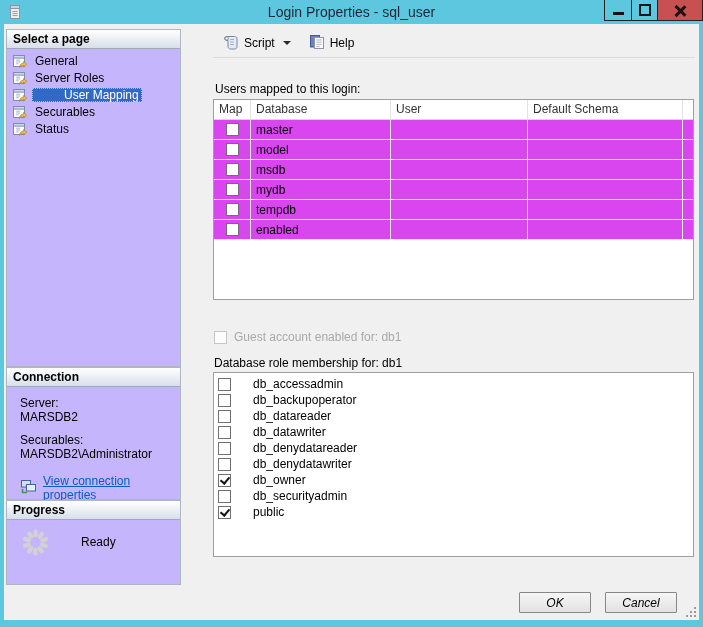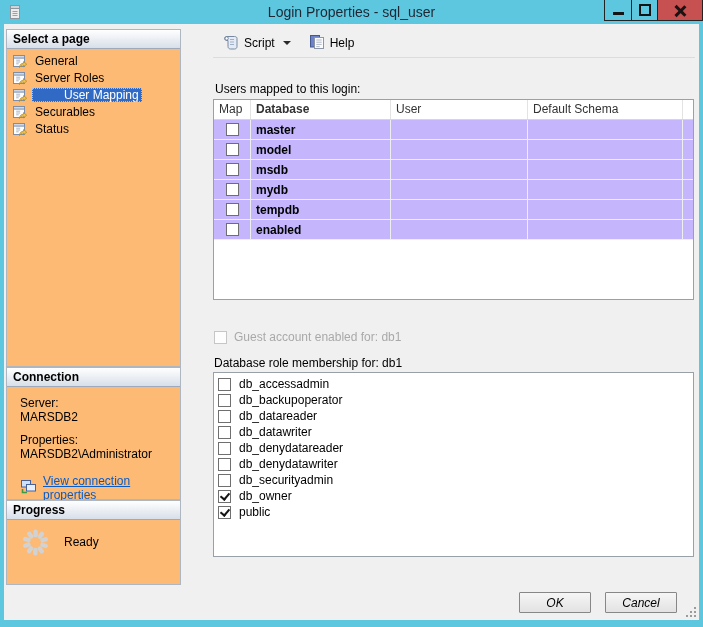--- a/index.html
+++ b/index.html
@@ -20,71 +20,71 @@
   .glyph-max{width:8px;height:8px;border:2px solid #141414;background:transparent;}
   .glyph-x{position:relative;width:13px;height:13px;}
   .glyph-x::before,.glyph-x::after{content:"";position:absolute;left:5.5px;top:0;width:2.6px;height:14px;background:#1c1212;}
   .glyph-x::before{transform:rotate(45deg);}
   .glyph-x::after{transform:rotate(-45deg);}
 
   
   .dbody{position:absolute;left:4px;right:4px;top:24px;bottom:7px;background:#f0f0f0;}
 
   
-  .panel{position:absolute;left:2px;width:175px;background:#fdba74;border:1px solid #aeb6c2;box-sizing:border-box;}
+  .panel{position:absolute;left:2px;width:175px;background:#c4b5fd;border:1px solid #aeb6c2;box-sizing:border-box;}
   .phead{height:19px;box-sizing:border-box;background:linear-gradient(#ffffff,#d8dfe9);
          border-bottom:1px solid #9ea9ba;font-weight:bold;font-size:12px;padding:2px 6px;line-height:14px;color:#000;}
   .panel.selpage{top:5px;height:338px;}
   .panel.conn{top:343px;height:133px;}
   .panel.prog{top:476px;height:85px;}
   .side-list{padding-top:3px;}
   .side-item{display:flex;align-items:center;gap:4px;height:17px;padding-left:5px;font-size:12px;color:#000;cursor:default;}
   .side-item .sicon{width:16px;height:16px;flex:0 0 16px;}
   .side-item .slbl{padding:0 3px;line-height:14px;}
   .side-item.sel .slbl{background:var(--selection,#316ac5);color:#fff;outline:1px dotted #9cc2ee;outline-offset:-1px;padding-left:32px;}
   .conn-body{padding:9px 0 0 13px;font-size:12px;line-height:14px;color:#000;}
   .conn-gap{height:9px;}
   .conn-link{display:flex;align-items:center;gap:6px;margin-top:13px;}
   .conn-link .ltext{color:var(--link,#0a5bc4);text-decoration:underline;font-size:12px;cursor:pointer;}
-  .prog-body{display:flex;align-items:flex-start;gap:14px;padding:8px 0 0 14px;}
+  .prog-body{display:flex;align-items:flex-start;gap:31px;padding:8px 0 0 14px;}
   .prog-body .ready{font-size:12px;margin-top:7px;color:#000;}
 
   
   .rightpane{position:absolute;left:209px;top:5px;width:482px;height:556px;}
   .toolbar{position:absolute;left:0;top:0;right:0;height:28px;border-bottom:1px solid #dcdcdc;
            display:flex;align-items:center;padding-left:5px;gap:10px;}
   .tbtn{display:flex;align-items:center;gap:5px;font-size:12px;color:#000;padding:2px 4px;cursor:default;}
   .caret{width:0;height:0;border-left:4px solid transparent;border-right:4px solid transparent;border-top:4px solid #2a2a2a;margin-left:3px;}
 
   .users-label{position:absolute;left:2px;top:53px;font-size:12px;color:#000;}
 
   .utable{position:absolute;left:0;top:70px;width:481px;height:201px;border:1px solid #9aa0a8;background:#fff;
           box-sizing:border-box;display:flex;flex-direction:column;overflow:hidden;}
   .thead{display:flex;height:19px;flex:0 0 19px;background:#fff;border-bottom:1px solid #d6d6d6;}
   .hcell{box-sizing:border-box;border-right:1px solid #e3e3e3;padding:2px 5px;font-size:12px;color:#333;line-height:14px;}
-  .trow{display:flex;height:19px;flex:0 0 19px;border-bottom:1px solid #eeeeee;background:#c4b5fd;}
+  .trow{display:flex;height:19px;flex:0 0 19px;border-bottom:1px solid #eeeeee;background:#d946ef;}
   .trow.sel{background:var(--selected-row,#cde6f7);}
   .tcell{box-sizing:border-box;border-right:1px solid #eeeeee;padding:0 5px;font-size:12px;color:#000;
          display:flex;align-items:center;}
   .c0{width:37px;flex:0 0 37px;}
-  .c1{width:140px;flex:0 0 140px;font-weight:bold;}
+  .c1{width:140px;flex:0 0 140px;}
   .c2{width:137px;flex:0 0 137px;}
   .c3{width:155px;flex:0 0 155px;justify-content:space-between;}
   .cf{flex:1;border-right:none;}
   .mapcell{justify-content:center;}
   .trow.sel .mapcell{outline:1px dotted #3c3c3c;outline-offset:-2px;}
   .browse{width:24px;height:15px;border:1px solid #8f8f8f;border-radius:2px;background:linear-gradient(#f7f7f7,#dcdcdc);
           font-size:10px;line-height:8px;text-align:center;padding:0;font-family:inherit;cursor:pointer;}
 
   .guest-row{position:absolute;left:1px;top:301px;display:flex;align-items:center;gap:7px;justify-content:space-between;}
   .guest-row .glbl{font-size:12px;color:#a9a9a9;}
   .roles-label{position:absolute;left:1px;top:327px;font-size:12px;color:#000;}
   .rolelist{position:absolute;left:0;top:343px;width:481px;height:185px;border:1px solid #9aa0a8;background:#fff;
             box-sizing:border-box;padding:3px 0 0 4px;overflow:hidden;}
-  .role-item{display:flex;align-items:center;gap:8px;height:16px;font-size:12px;color:#000;cursor:default;}
+  .role-item{display:flex;align-items:center;gap:22px;height:16px;font-size:12px;color:#000;cursor:default;}
 
   
   .cb{width:13px;height:13px;box-sizing:border-box;background:#fff;border:1px solid #6f6f6f;position:relative;flex:0 0 13px;}
   .cb.checked::after{content:"";position:absolute;left:2.5px;top:0.5px;width:4px;height:7px;
                      border-right:2px solid #151515;border-bottom:2px solid #151515;transform:rotate(40deg);}
   .cb.disabled{border-color:#c6c6c6;background:#fdfdfd;}
 
   
   .btn{position:absolute;width:72px;height:21px;border:1px solid #878787;border-radius:1px;
        background:linear-gradient(#f6f6f6,#e2e2e2);font-size:12px;font-family:inherit;color:#000;
@@ -173,21 +173,21 @@
           </div>
         </div>
     </div>
 
     <div class="panel conn">
       <div class="phead">Connection</div>
       <div class="conn-body">
         <div>Server:</div>
         <div>MARSDB2</div>
         <div class="conn-gap"></div>
-        <div>Properties:</div>
+        <div>Securables:</div>
         <div>MARSDB2\Administrator</div>
         <div class="conn-link">
           <span class="sicon"><svg width="17" height="16" viewBox="0 0 17 16">
                 <rect x="1.5" y="1.5" width="9" height="6.5" fill="#cfe0f4" stroke="#47629b"></rect>
                 <rect x="6.5" y="5.5" width="9" height="6.5" fill="#e6eefb" stroke="#47629b"></rect>
                 <path d="M2.5 10v3.5h4.5" fill="none" stroke="#3f9b43" stroke-width="1.6"></path>
               </svg></span>
           <span class="ltext">View connection properties</span>
         </div>
       </div>
@@ -340,26 +340,26 @@
           </div>
           <div class="role-item">
             <span class="cb"></span>
             <span>db_denydatareader</span>
           </div>
           <div class="role-item">
             <span class="cb"></span>
             <span>db_denydatawriter</span>
           </div>
           <div class="role-item">
-            <span class="cb"></span>
-            <span>db_securityadmin</span>
-          </div>
-          <div class="role-item">
             <span class="cb checked"></span>
             <span>db_owner</span>
+          </div>
+          <div class="role-item">
+            <span class="cb"></span>
+            <span>db_securityadmin</span>
           </div>
           <div class="role-item">
             <span class="cb checked"></span>
             <span>public</span>
           </div>
         </div>
     </div>
 
     <button class="btn ok">OK</button>
     <button class="btn cancel">Cancel</button>

